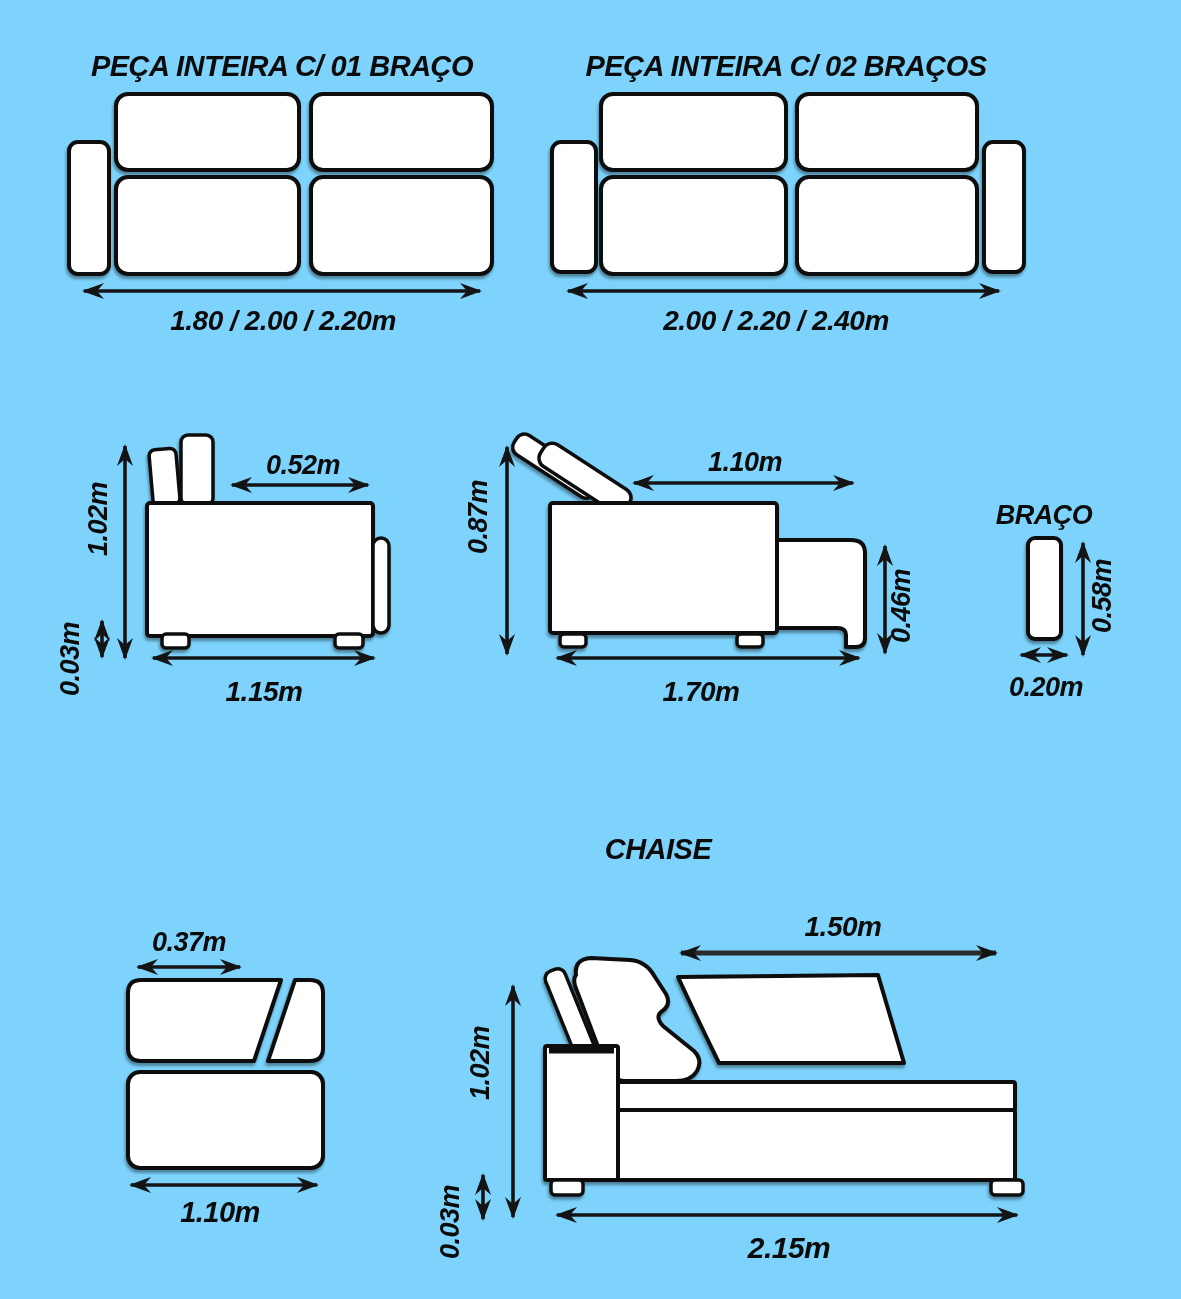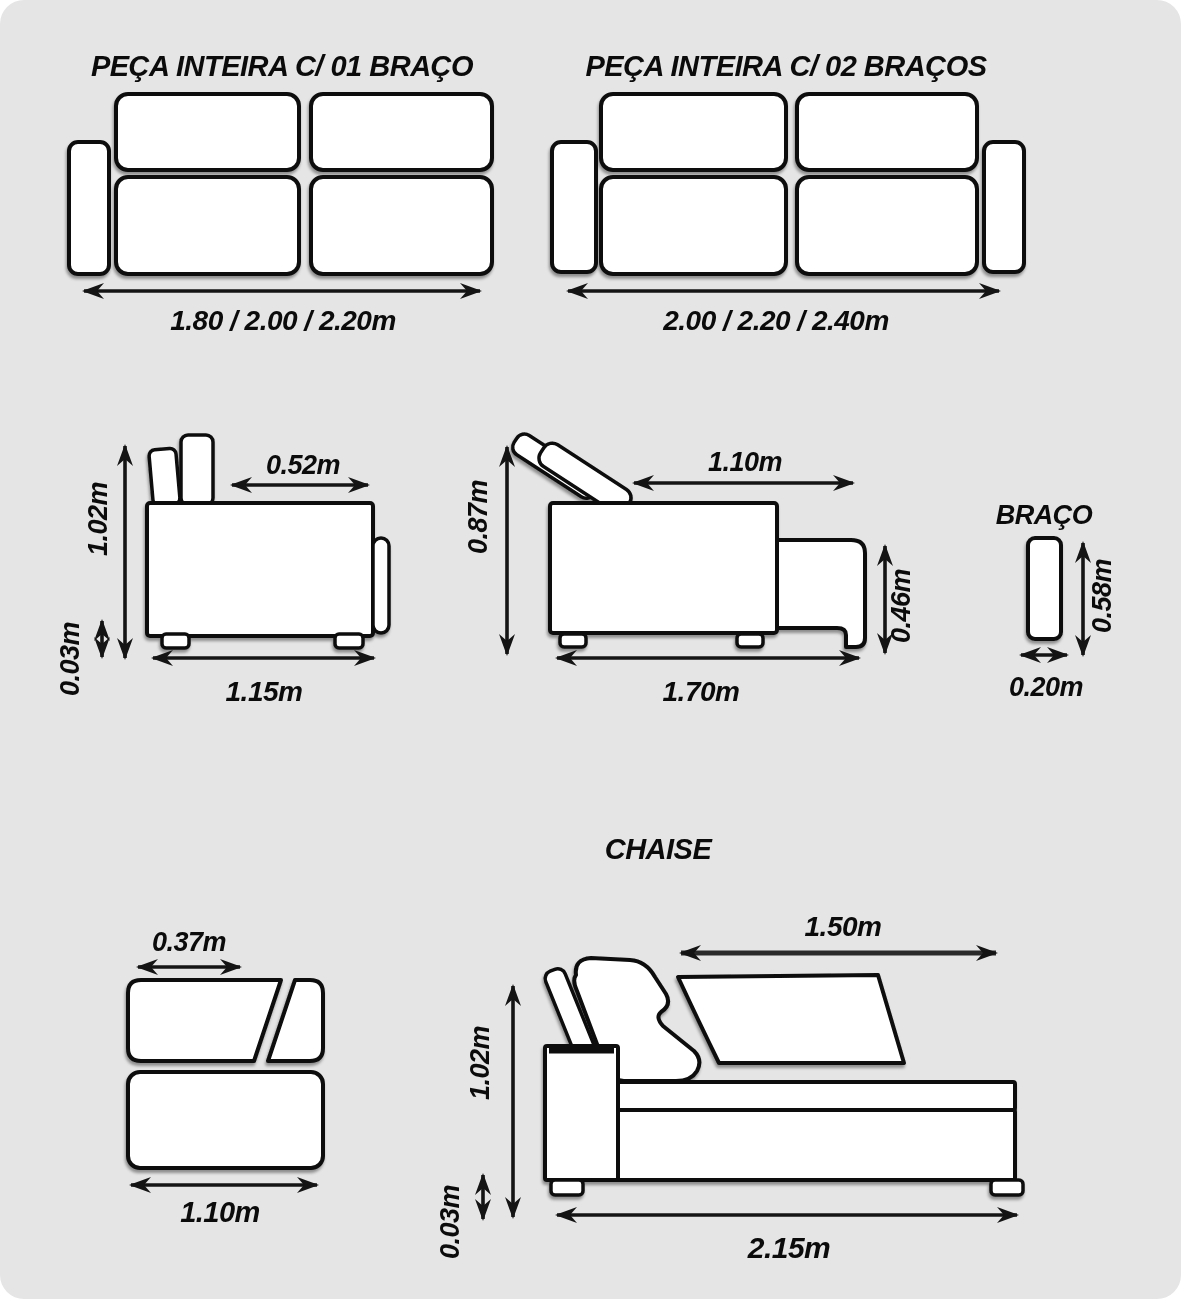--- a/index.html
+++ b/index.html
@@ -4,23 +4,22 @@
 <style>
   html, body {
     margin: 0;
     padding: 0;
     background: #ffffff;
   }
   .stage {
     position: relative;
     width: 1181px;
     height: 1299px;
-    background: #e5e5e5;
+    background: #7dd3fc;
     overflow: hidden;
-    border-radius: 24px;
   }
   svg { display: block; }
   .shape {
     fill: #ffffff;
     stroke: #0d0d0d;
     stroke-width: 4;
     stroke-linejoin: round;
   }
   .shape-thin {
     fill: #ffffff;

